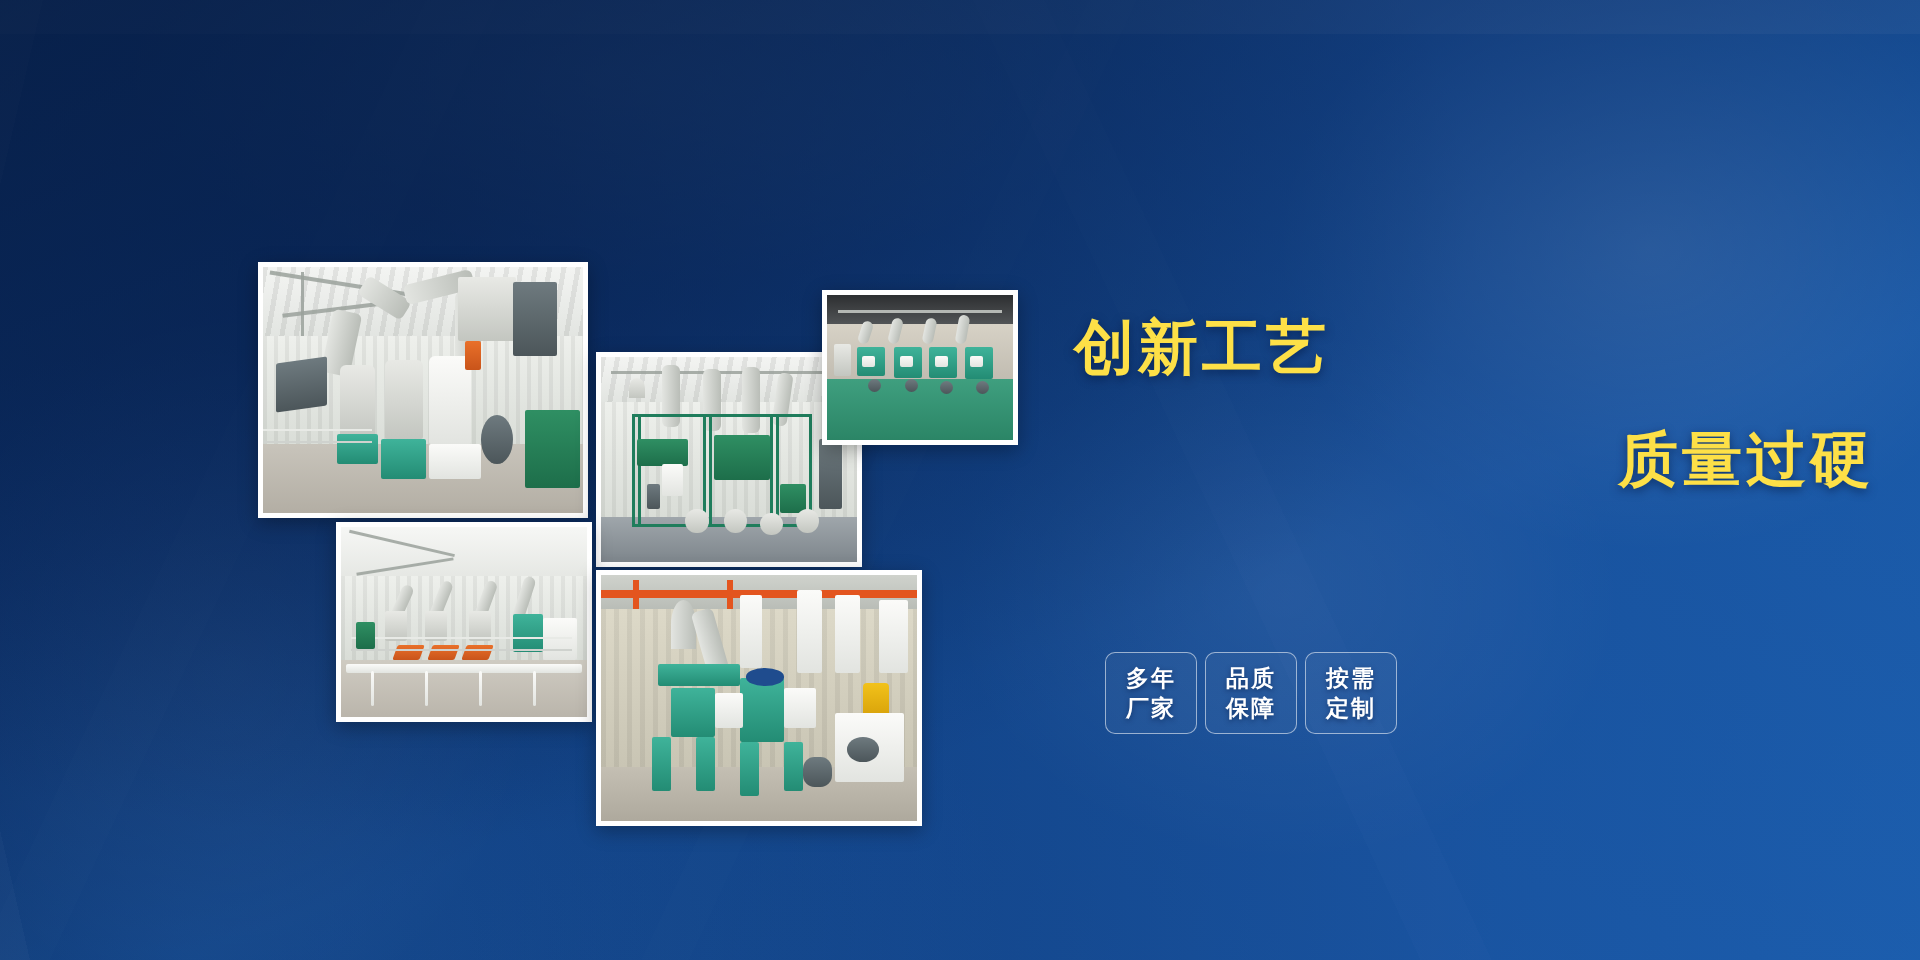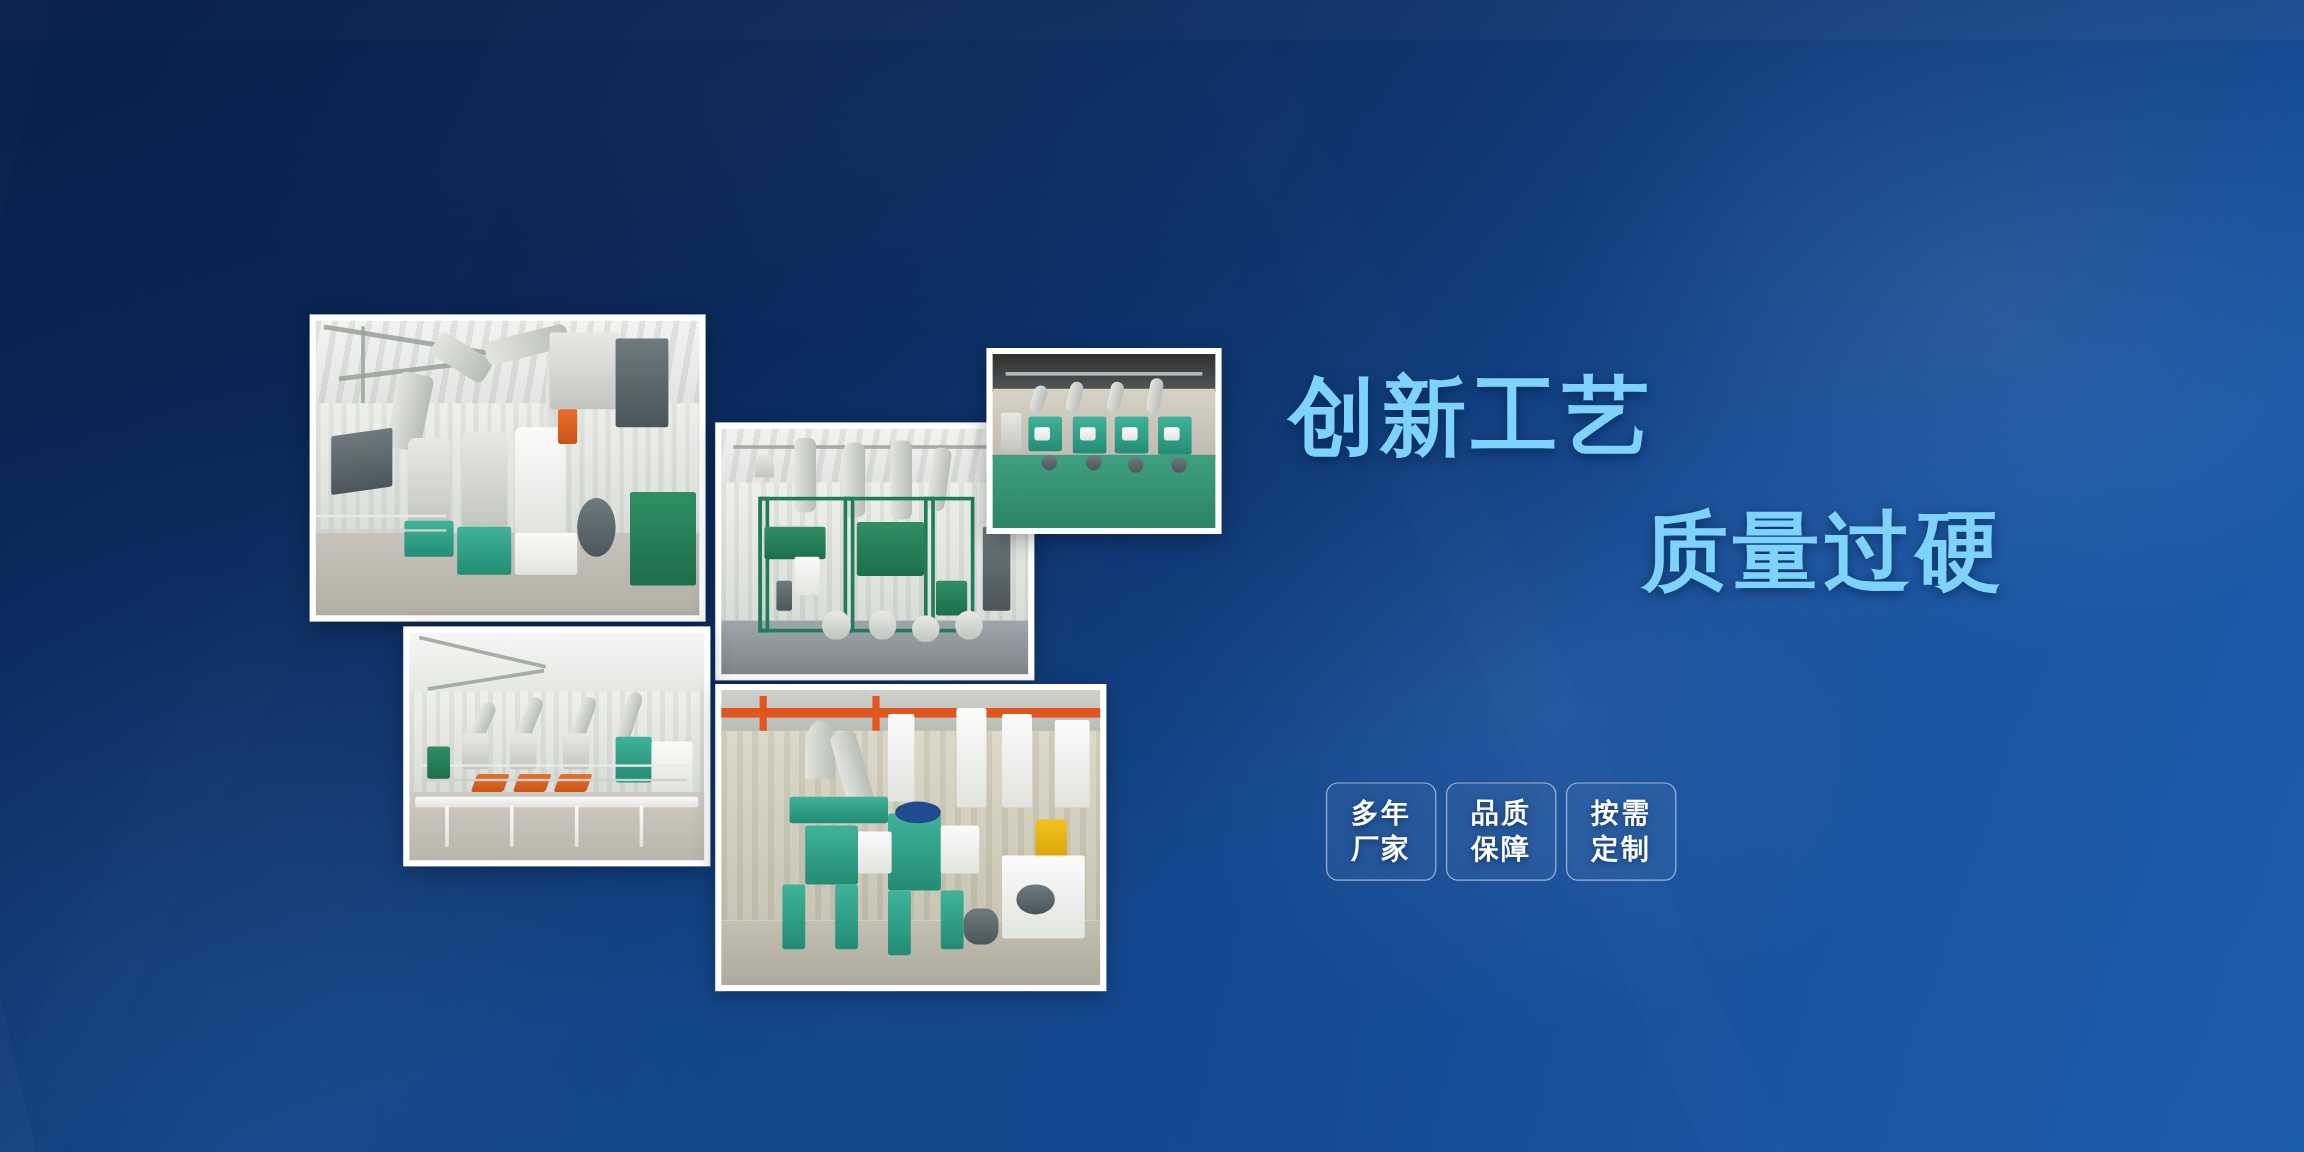--- a/index.html
+++ b/index.html
@@ -88,34 +88,34 @@
   .orange{background:linear-gradient(180deg,#e9702a,#c9541a);}
   .yellow{background:linear-gradient(180deg,#f2c21a,#d39c07);}
   .duct{position:absolute;background:linear-gradient(90deg,#e3e5e1,#b9bdb7);border-radius:6px;}
   .frame{position:absolute;border:3px solid #1f7d5c;background:transparent;}
   .rail{position:absolute;border-top:2px solid #e8eae6;border-bottom:2px solid #cfd2ce;}
 
   
   .content{position:absolute;left:1010px;top:0;width:910px;height:960px;}
   .headline{
     position:absolute;left:64px;top:292px;width:800px;
-    color:#7dd3fc;font-weight:bold;letter-spacing:4px;
+    color:#fde047;font-weight:bold;letter-spacing:4px;
     text-shadow:0 3px 10px rgba(0,20,60,.55);
-    font-size:72px;line-height:112px;
+    font-size:60px;line-height:112px;
   }
   .hl-1{display:block;text-align:left;padding-left:0;}
-  .hl-2{display:block;text-align:center;padding-left:92px;}
+  .hl-2{display:block;text-align:right;padding-left:92px;}
   .subtitle{
     position:absolute;left:2px;top:566px;width:900px;
     color:#ffffff;font-size:22px;font-weight:bold;letter-spacing:1px;
     text-shadow:0 2px 6px rgba(0,20,60,.5);
     white-space:nowrap;
   }
   .badges{
-    position:absolute;left:95px;top:652px;display:flex;gap:8px;font-family:Liberation Serif, serif;
+    position:absolute;left:95px;top:652px;display:flex;gap:8px;
   }
   .badge{
     width:92px;height:82px;border:1px solid rgba(255,255,255,.55);
     border-radius:10px;box-sizing:border-box;
     display:flex;flex-direction:column;align-items:center;justify-content:center;
     color:#ffffff;font-size:23px;font-weight:bold;line-height:30px;letter-spacing:2px;
     background:rgba(255,255,255,.045);
     text-shadow:0 2px 5px rgba(0,20,60,.5);
   }
   .badge span{display:block;}

